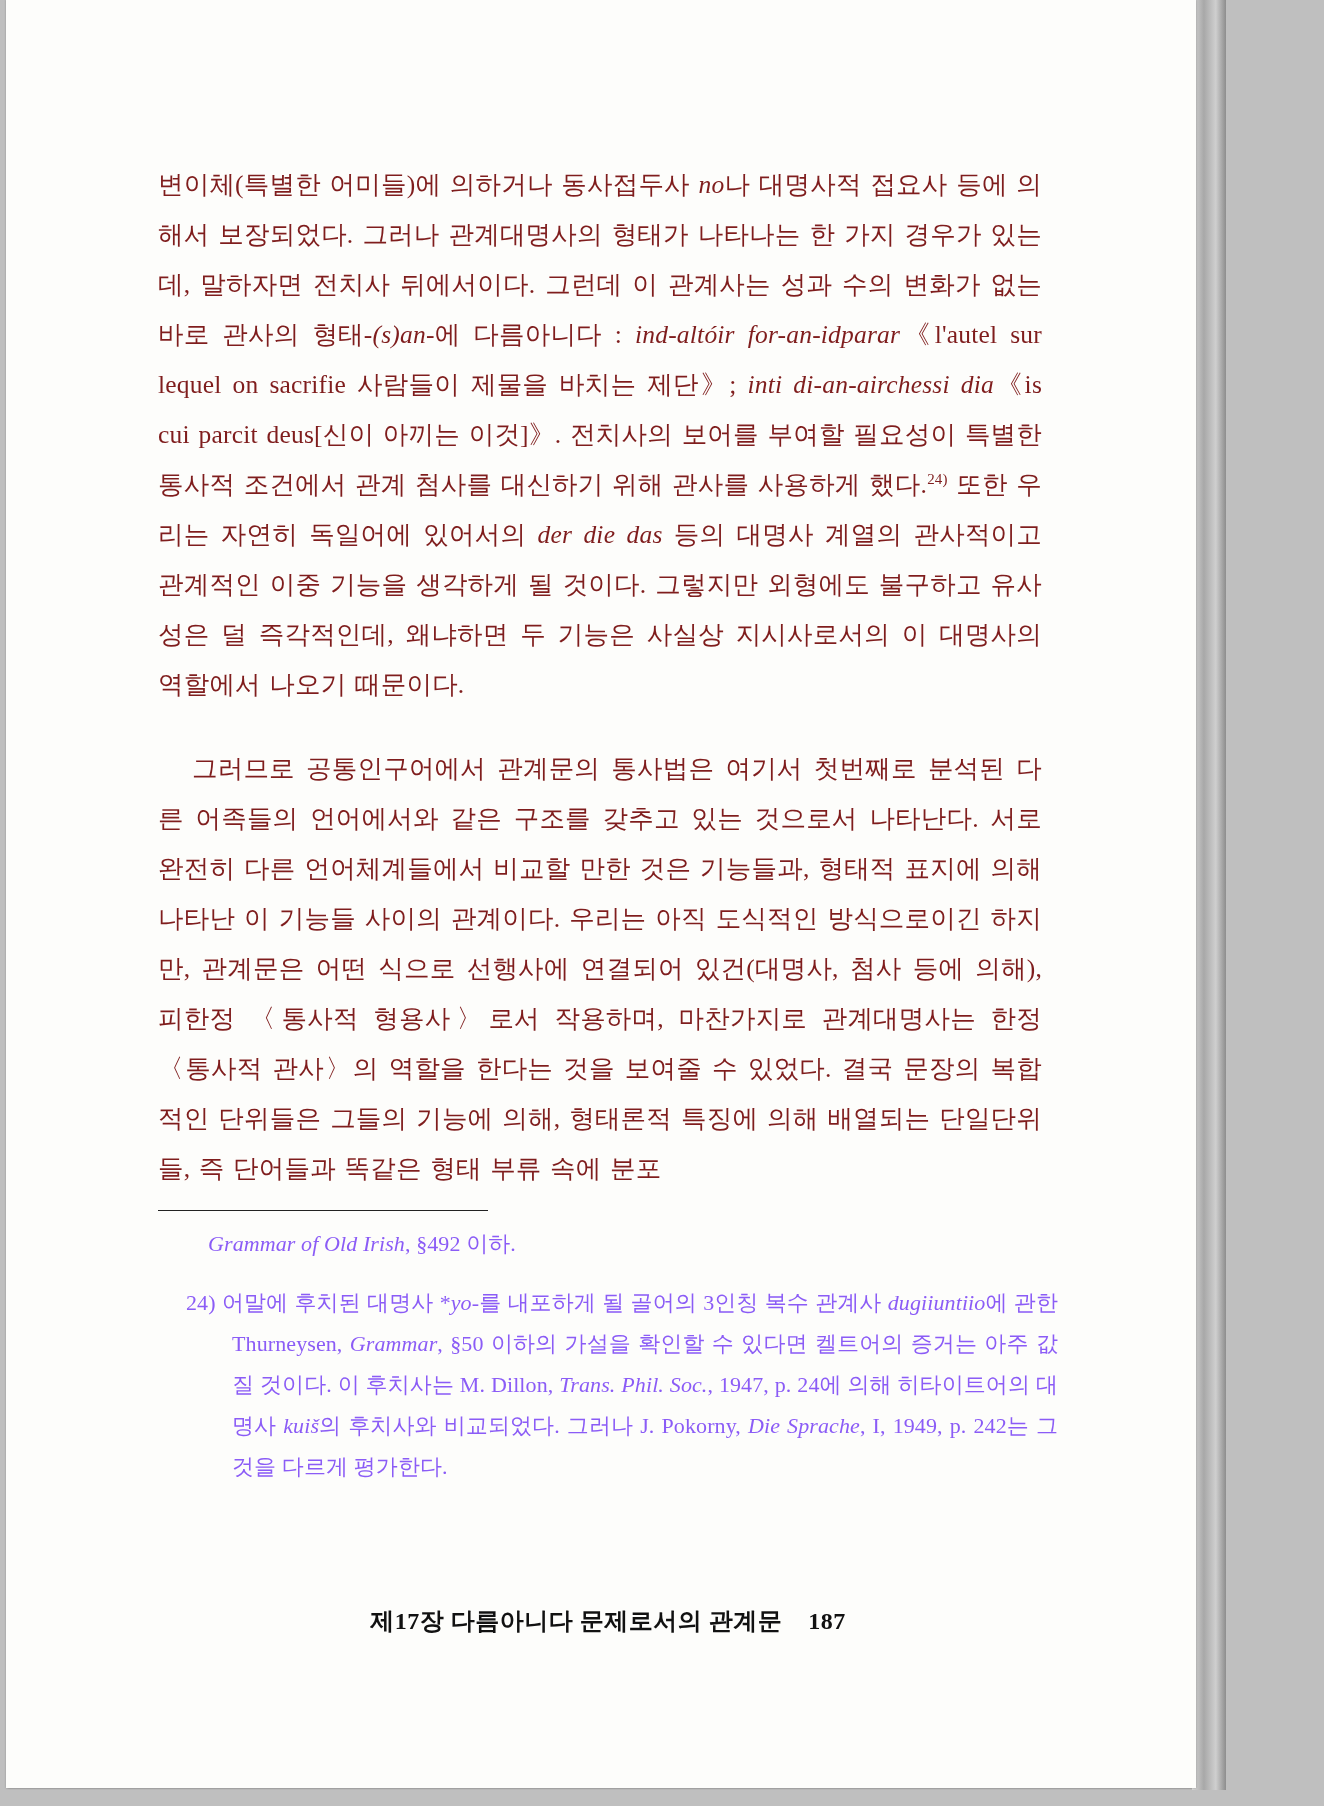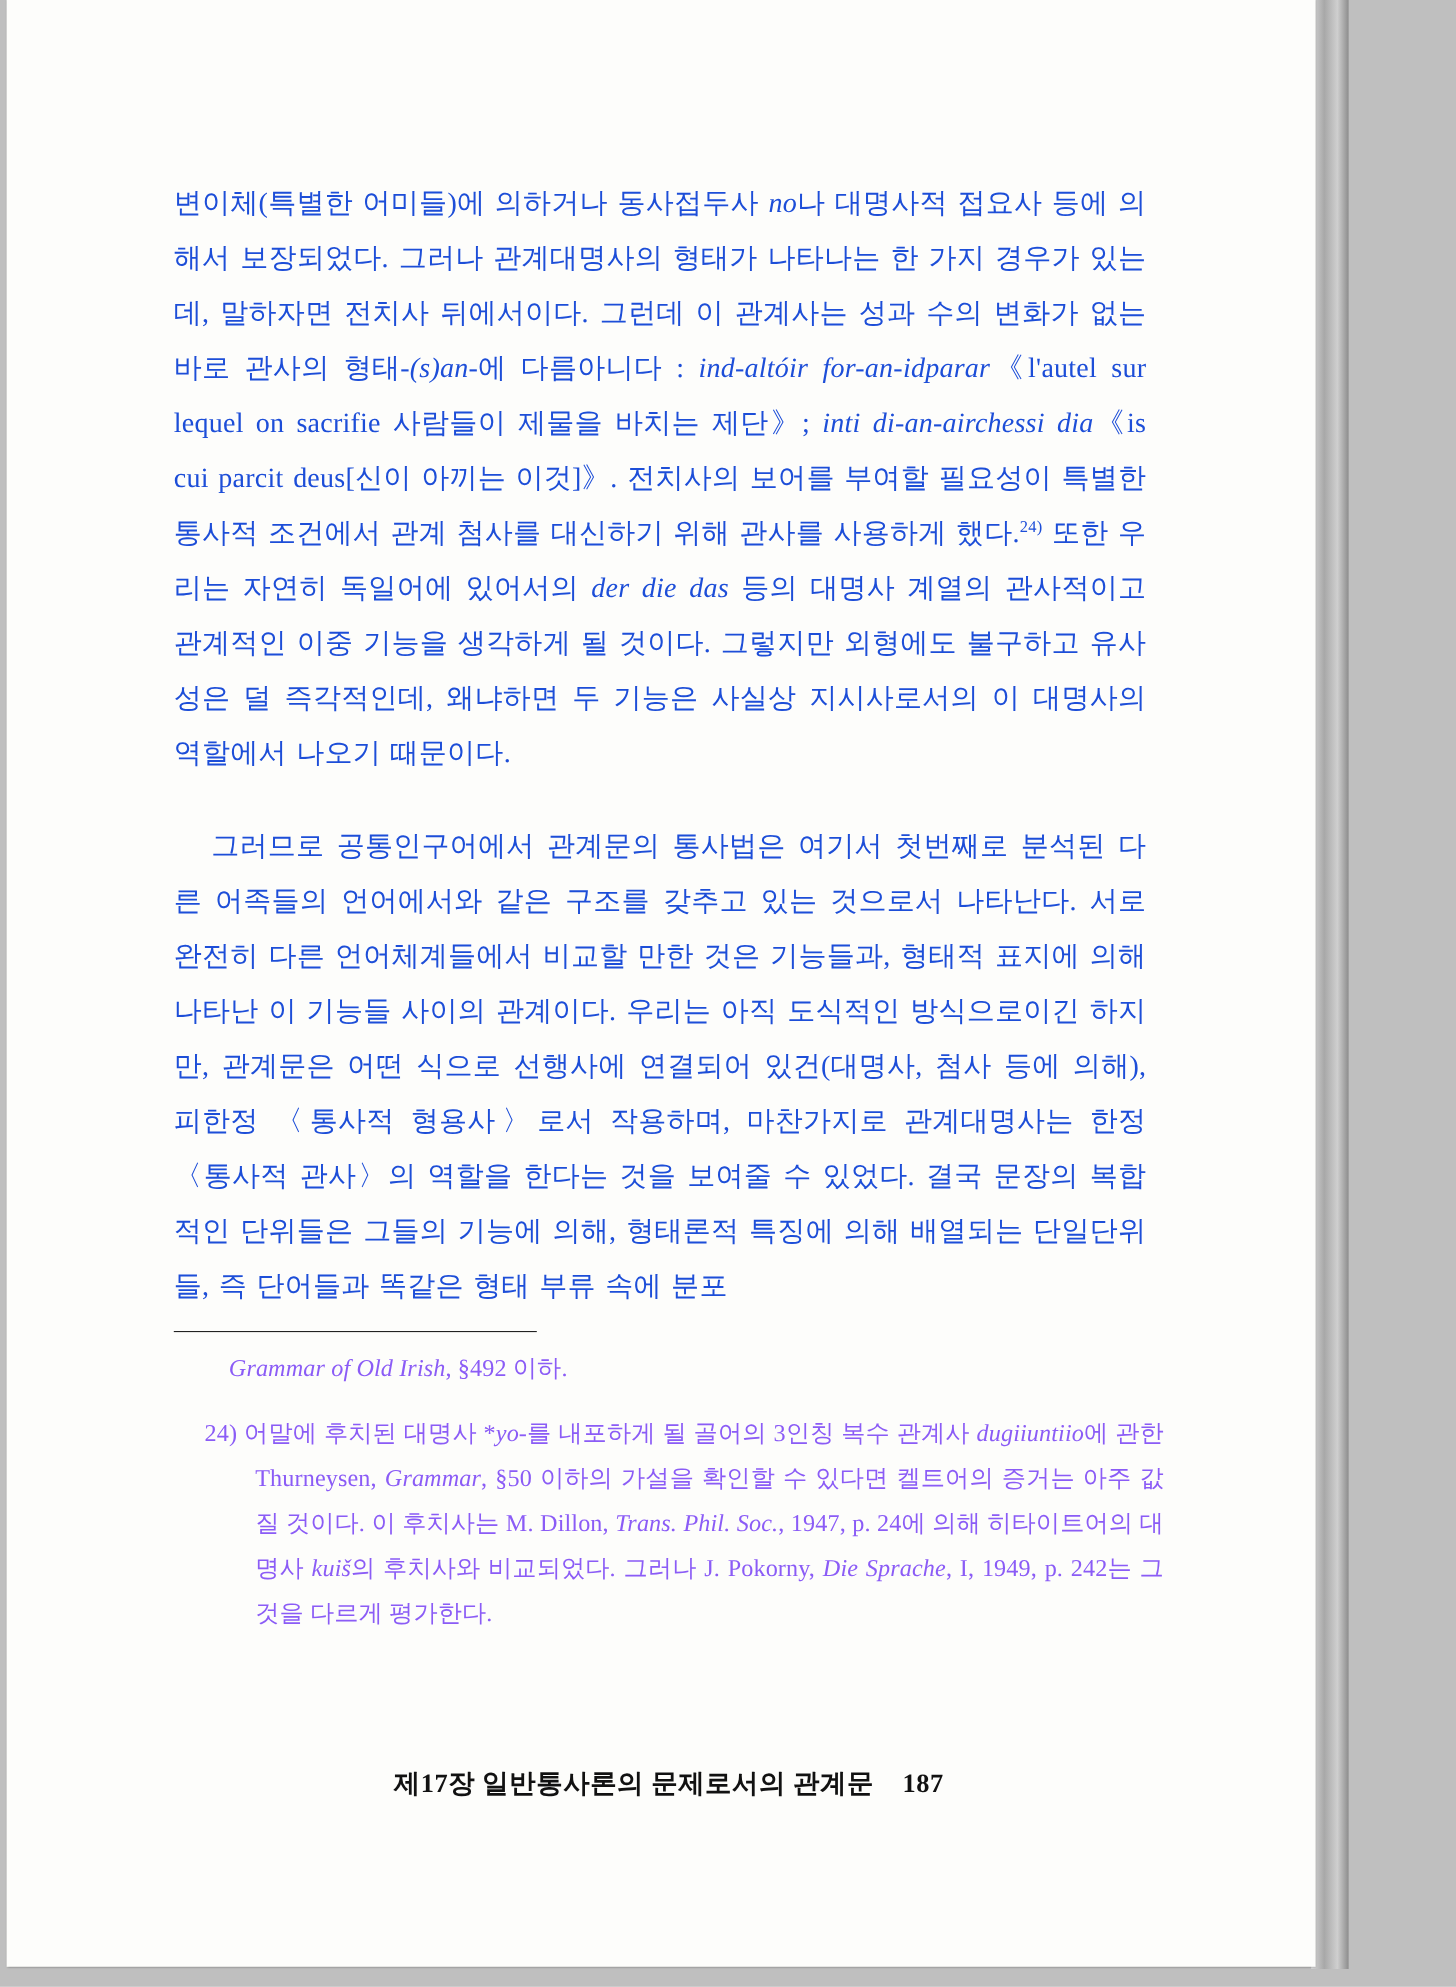--- a/index.html
+++ b/index.html
@@ -60,21 +60,21 @@
     top: 160px;
     width: 900px;
   }
 
   
   .para {
     font-size: 25.5px;
     line-height: 50px;
     text-align: justify;
     text-justify: inter-word;
-    color: #1d4ed8;
+    color: #7f1d1d;
     letter-spacing: 0.2px;
     margin: 0 16px 0 0;
     word-spacing: 2px;
   }
   .para + .para {
     margin-top: 34px;
   }
   .para.indent {
     text-indent: 34px;
   }
@@ -145,16 +145,16 @@
 
       <div class="fn-rule"></div>
 
       <div class="footnotes">
           <div class="fn-cont"><span class="it">Grammar of Old Irish</span><span>,  §492 이하.</span></div>
           <div class="fn-item"><span>24)</span><span> 어말에 후치된 대명사 *</span><span class="it">yo-</span><span>를 내포하게 될 골어의 3인칭 복수 관계사 </span><span class="it">dugiiuntiio</span><span>에 관한 Thurneysen, </span><span class="it">Grammar</span><span>, §50 이하의 가설을 확인할 수 있다면 켈트어의 증거는 아주 값질 것이다. 이 후치사는 M. Dillon, </span><span class="it">Trans. Phil. Soc.</span><span>, 1947, p. 24에 의해 히타이트어의 대명사 </span><span class="it">kuiš</span><span>의 후치사와 비교되었다. 그러나 J. Pokorny, </span><span class="it">Die Sprache</span><span>, I, 1949, p. 242는 그것을 다르게 평가한다.</span></div>
         </div>
     </div>
 
     <div class="page-foot">
-      <span>제17장 일반통사론의 문제로서의 관계문</span><span class="pgnum">187</span>
+      <span>제17장 다름아니다 문제로서의 관계문</span><span class="pgnum">187</span>
     </div>
   </div>
 </div>
 
 </body></html>

